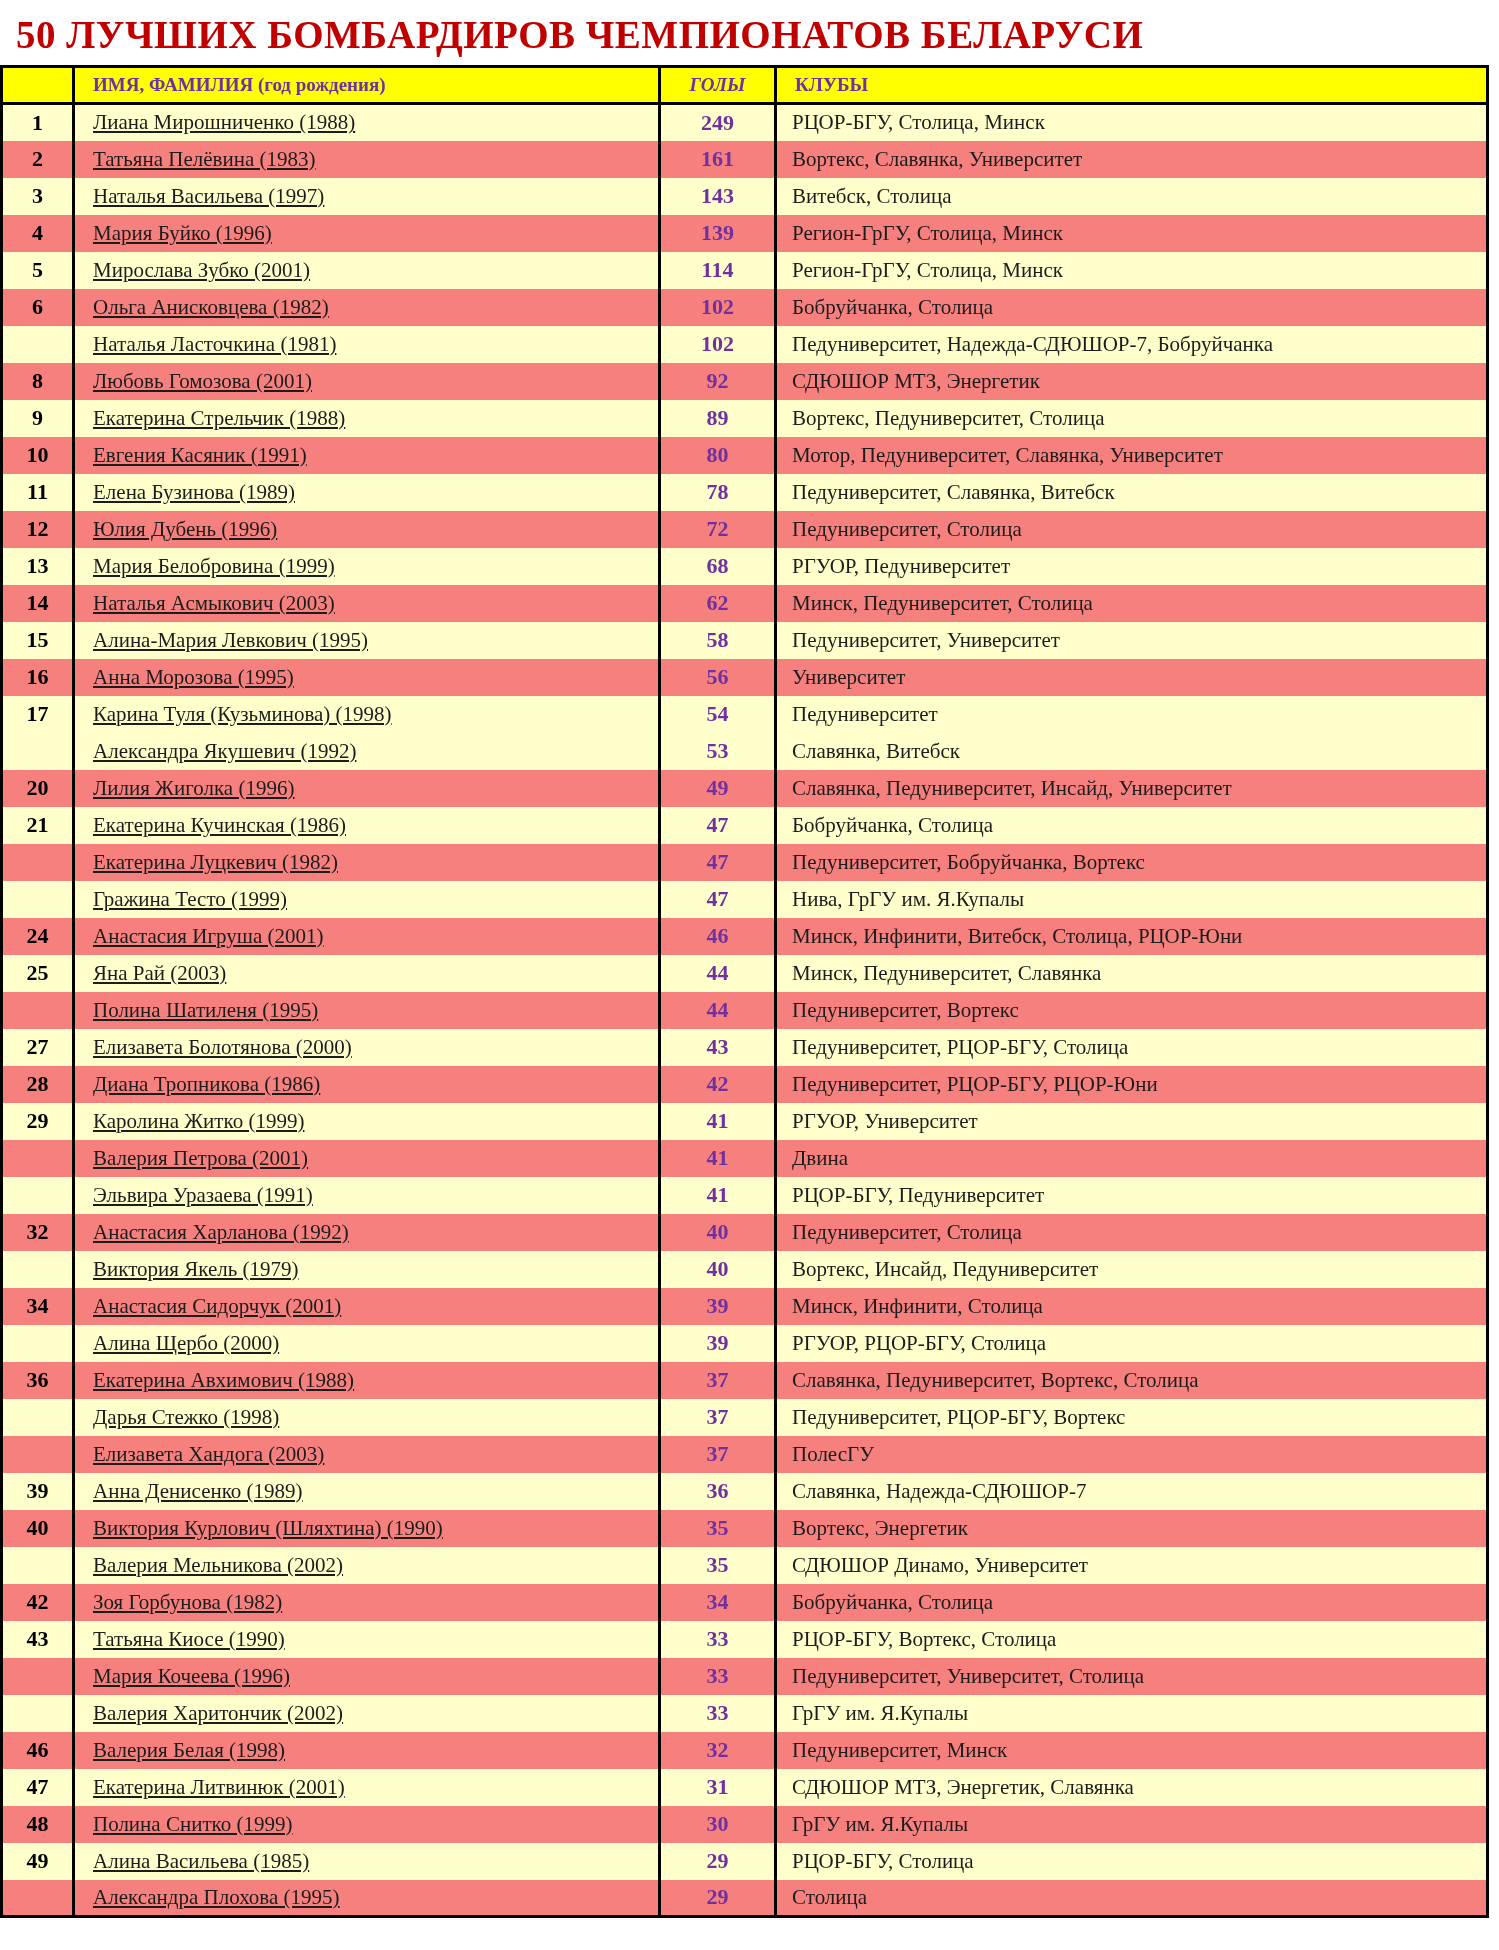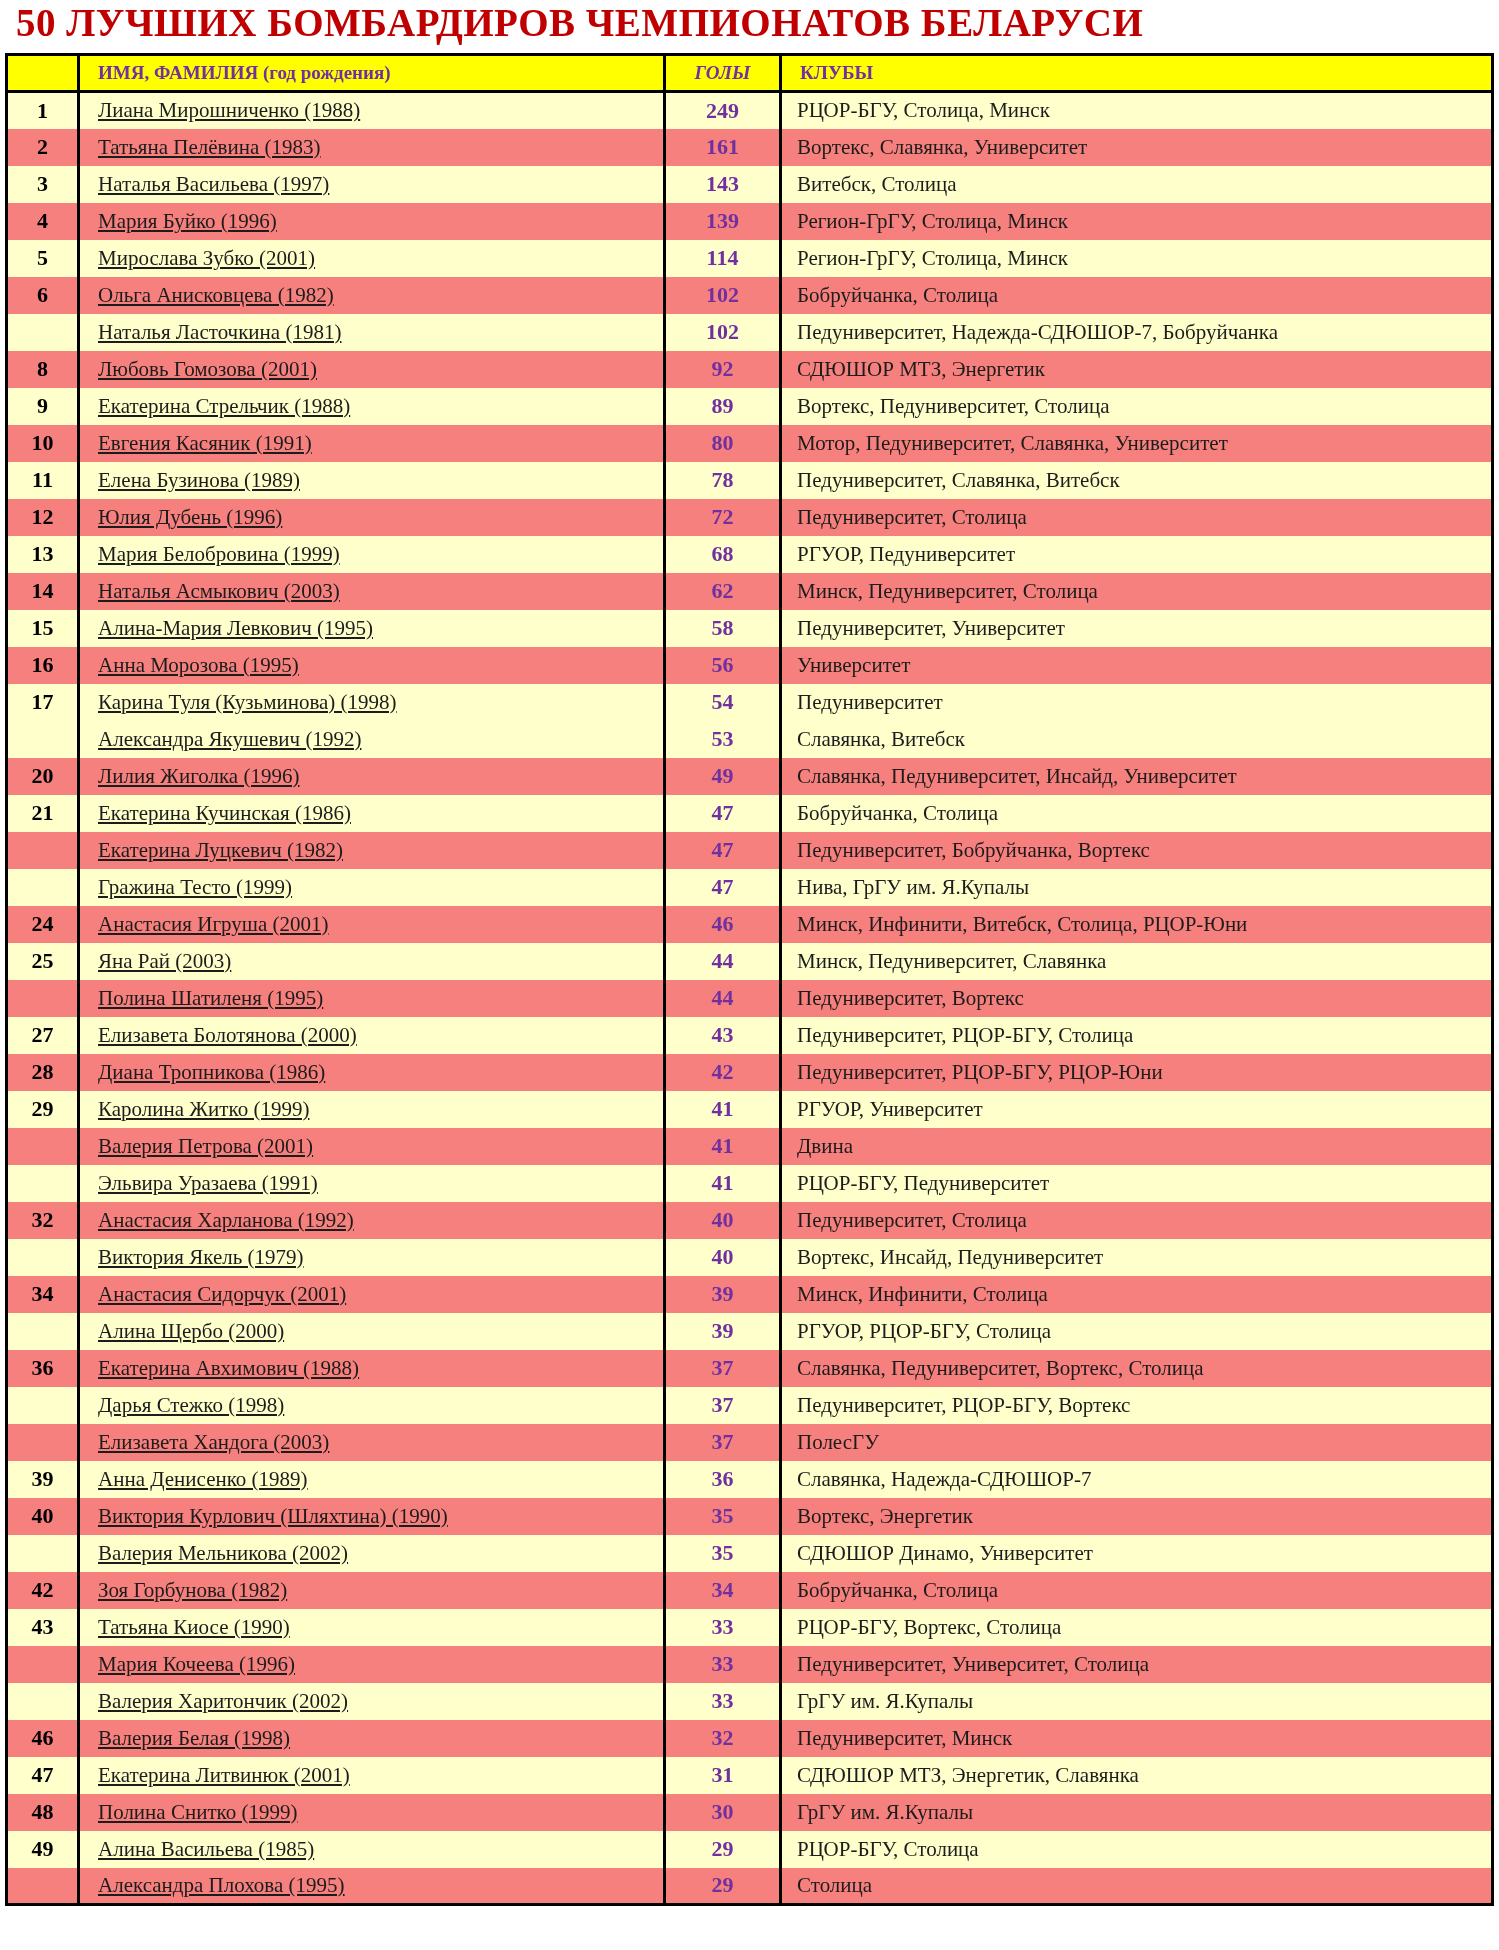--- a/index.html
+++ b/index.html
@@ -7,36 +7,35 @@
     padding: 0;
     background: #ffffff;
     width: 1499px;
     font-family: "Liberation Serif", "DejaVu Serif", serif;
   }
   .page {
     width: 1499px;
     min-height: 1950px;
     background: #ffffff;
     box-sizing: border-box;
-    padding-top: 0;
+    padding-top: 12px;
   }
   .page-title {
     color: #C00000;
     font-size: 39px;
     line-height: 46px;
     font-weight: bold;
     margin: 0 0 7px 16px;
     letter-spacing: 0.5px;
     white-space: nowrap;
   }
   table.scorers {
     border-collapse: collapse;
     table-layout: fixed;
     width: 1489px;
-    margin-left: 5px;
     border: 3px solid #000000;
   }
   col.c-rank  { width: 72px;  }
   col.c-name  { width: 586px; }
   col.c-goals { width: 116px; }
   col.c-clubs { width: 712px; }
 
   th, td {
     border-left: 3px solid #000000;
     border-right: 3px solid #000000;

